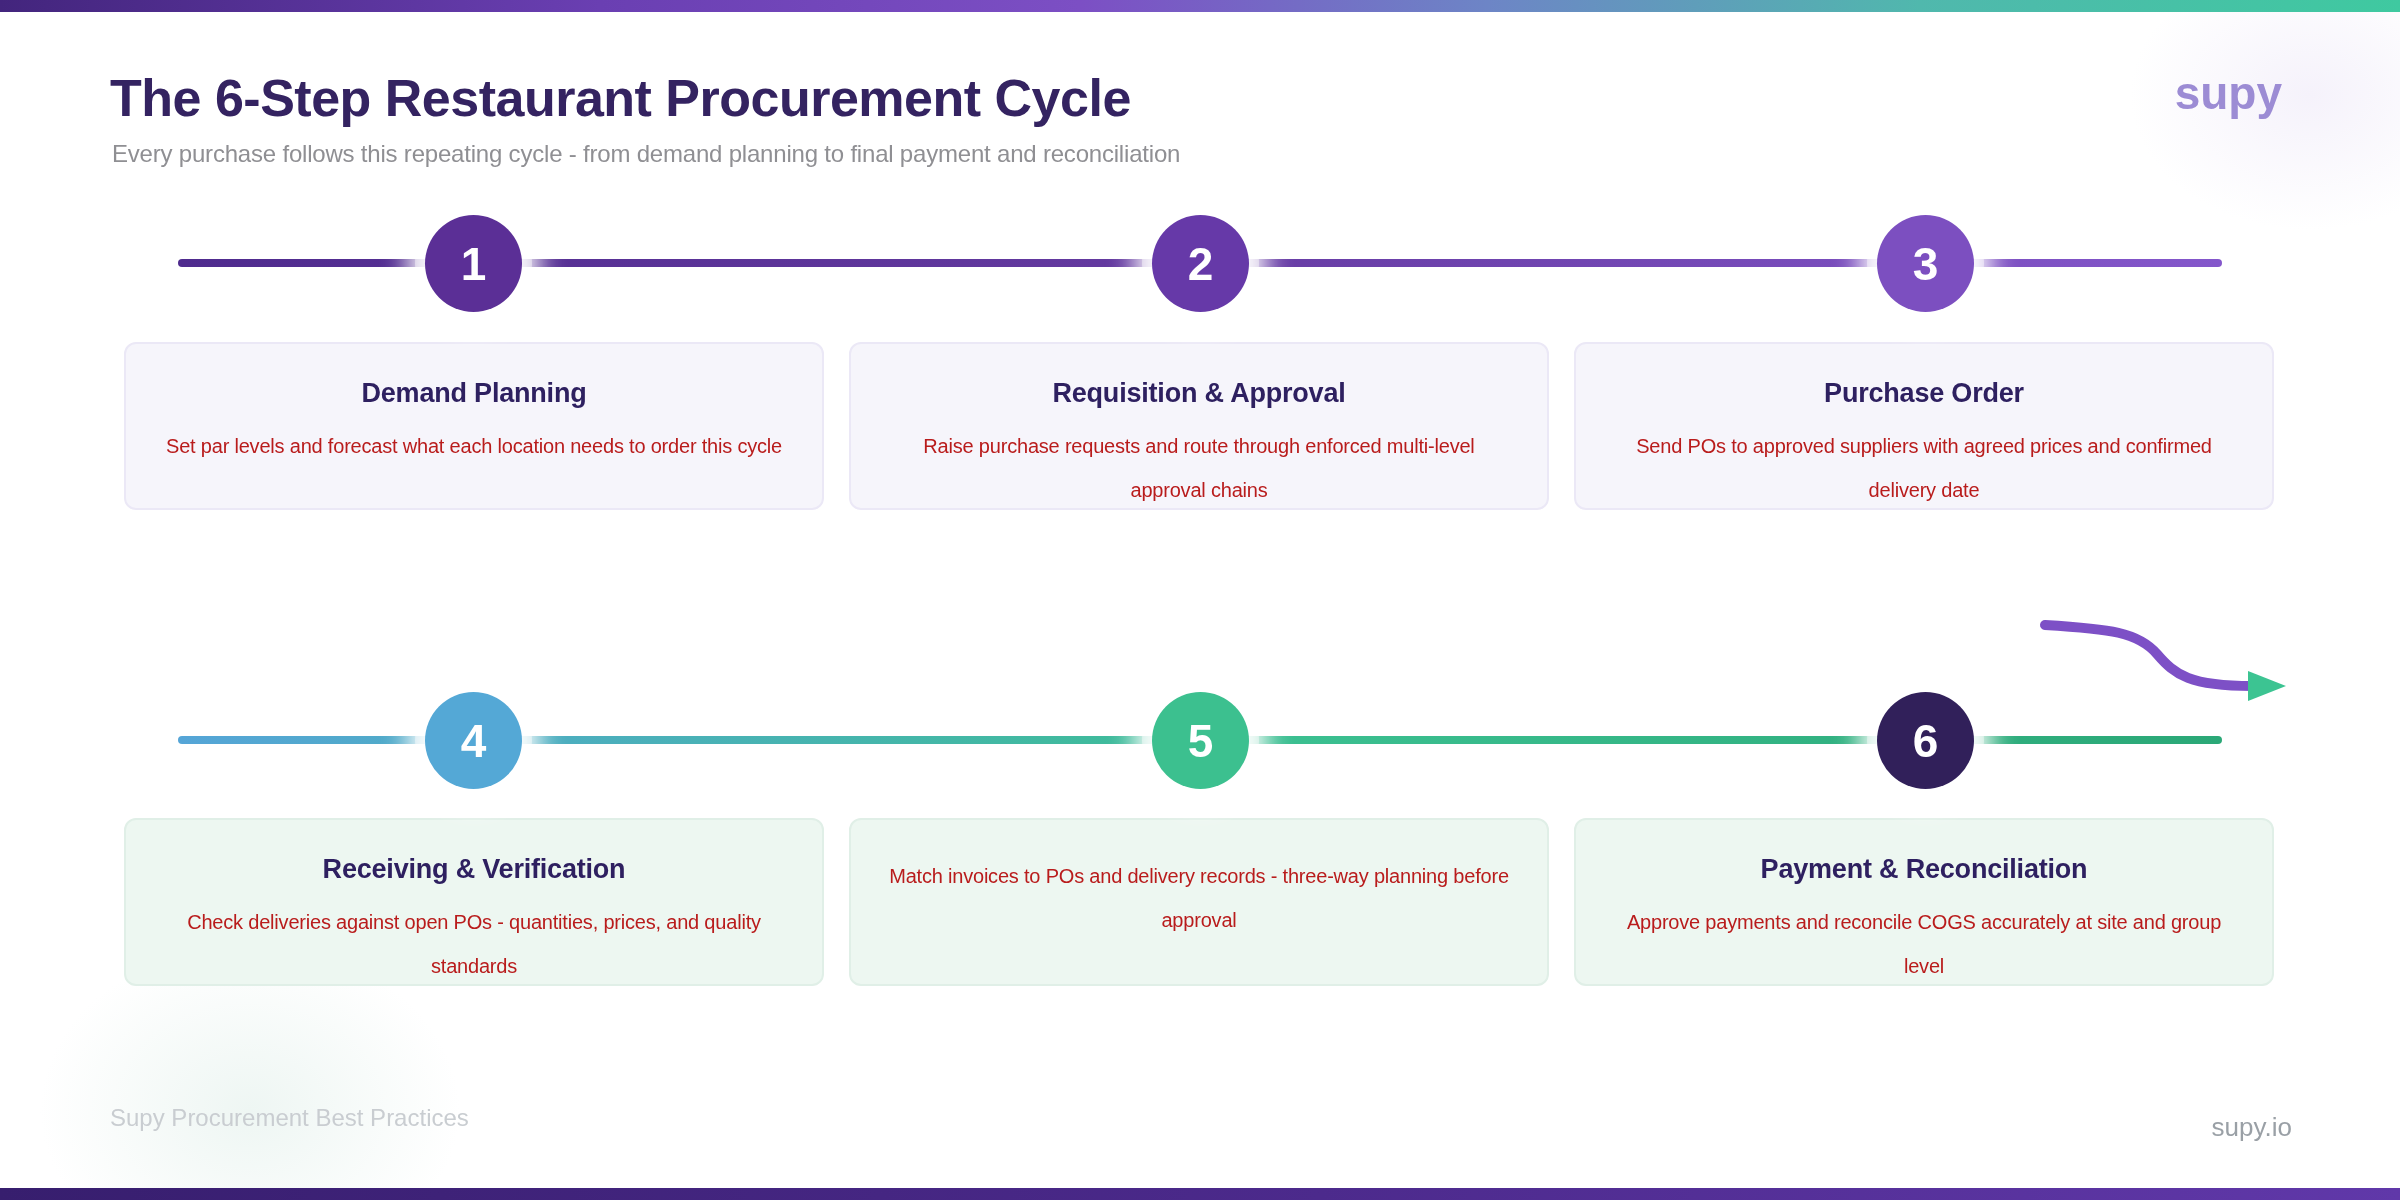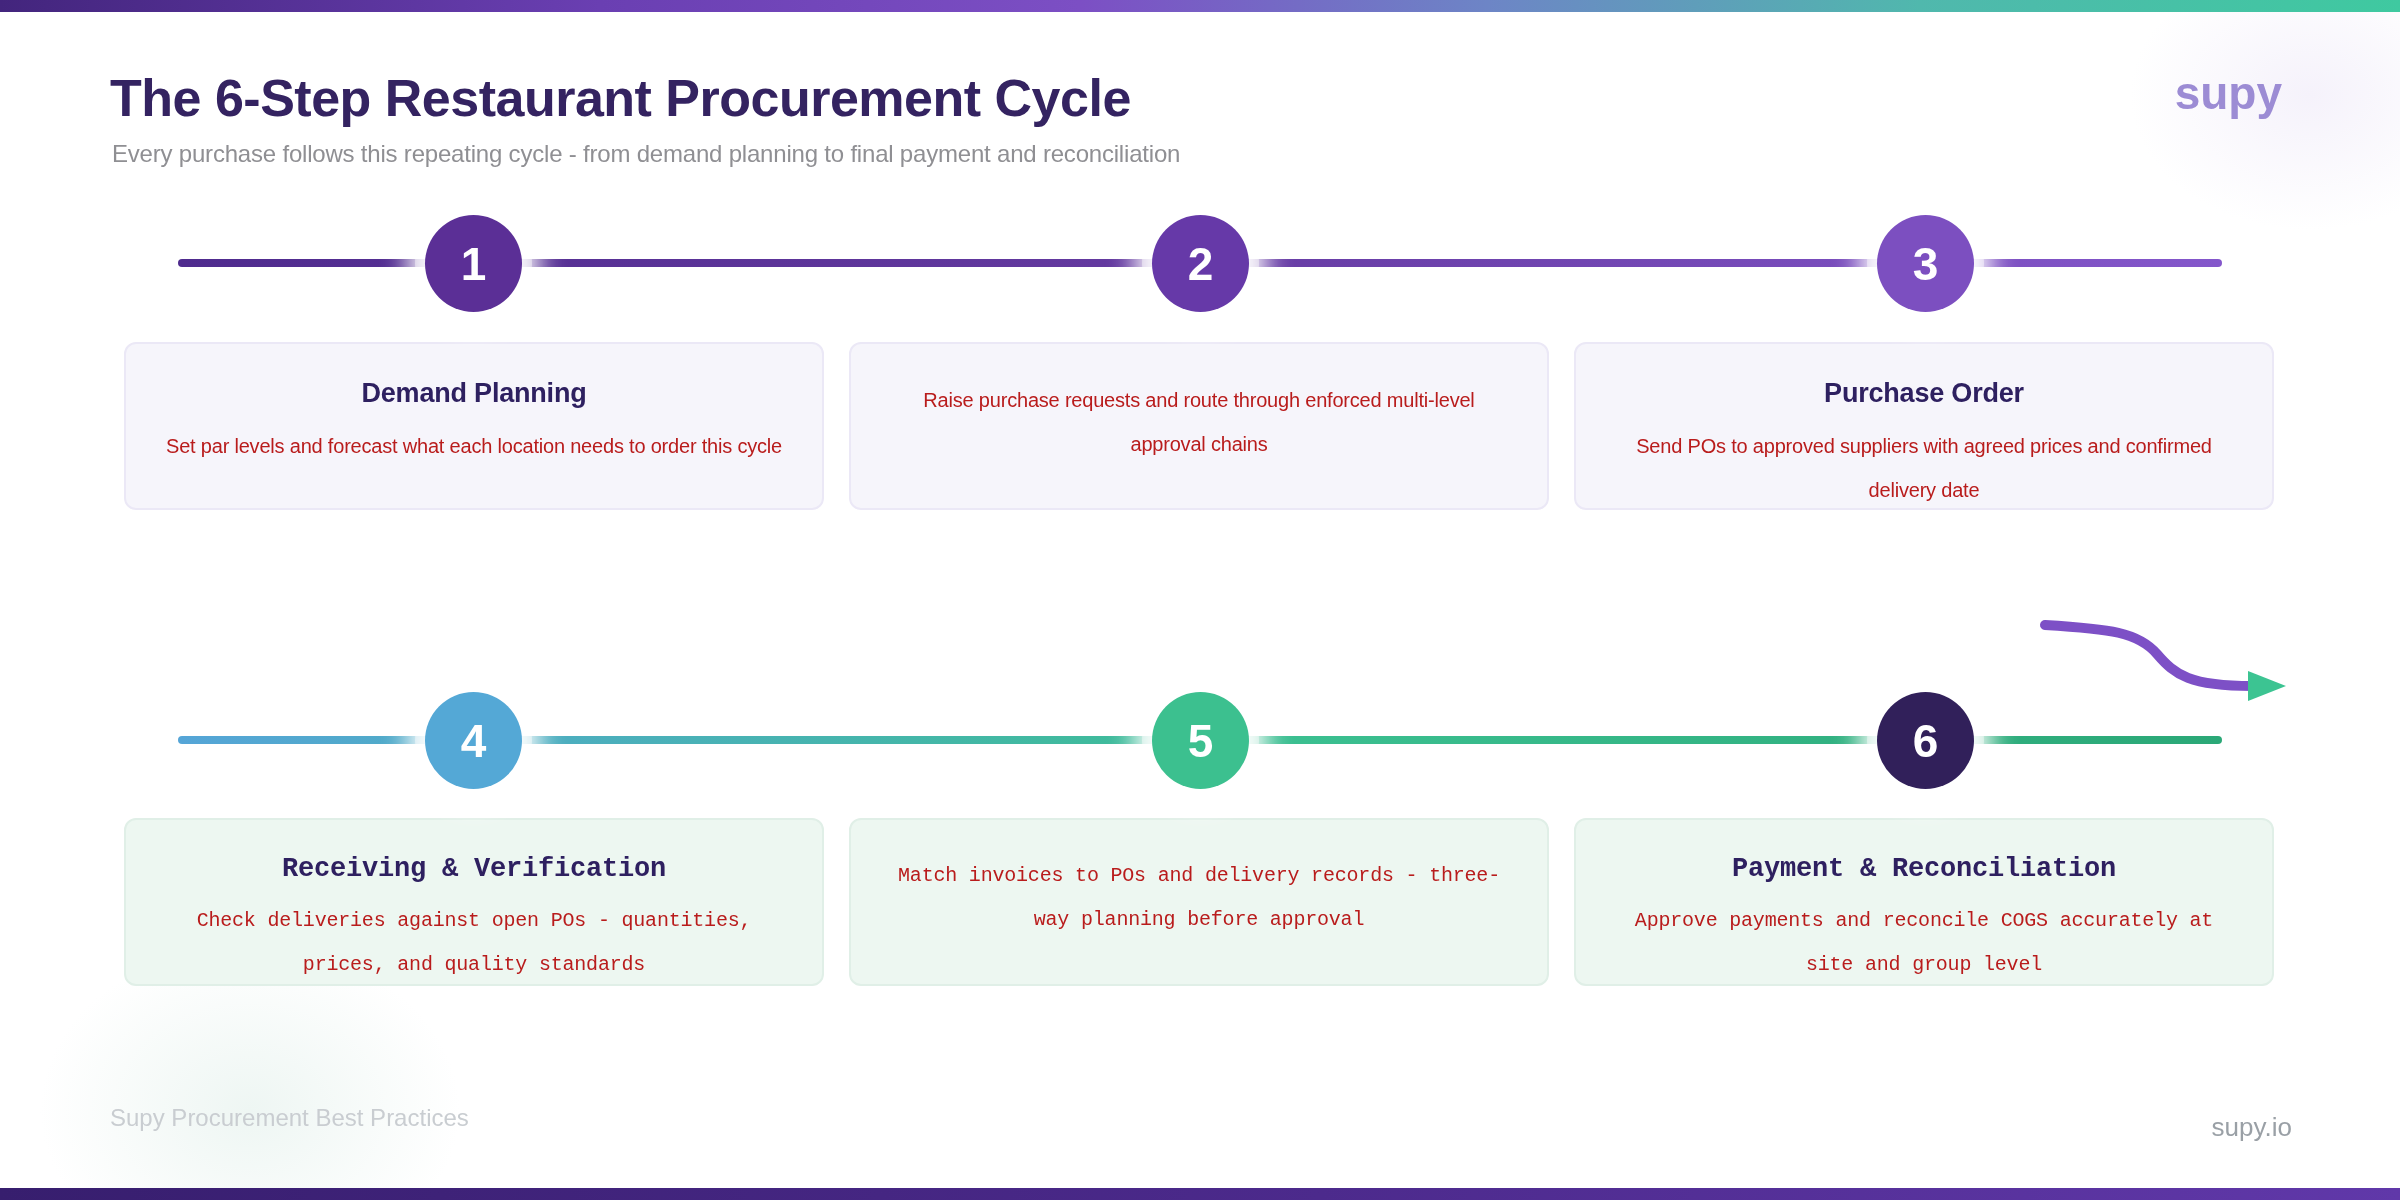--- a/index.html
+++ b/index.html
@@ -59,21 +59,21 @@
   .circle-pos3 { left: 1877px; }
   .step-number {
     color: #ffffff; font-size: 46px; font-weight: bold; line-height: 1;
   }
   .step-card {
     position: absolute; width: 700px; height: 168px;
     border-radius: 12px; box-sizing: border-box;
     padding: 34px 38px 0 38px; text-align: center; z-index: 1;
   }
   .cards-row1 { top: 342px; background: #f6f5fb; border: 2px solid #ebe8f6; }
-  .cards-row2 { top: 818px; background: #edf7f1; border: 2px solid #e0efe7; font-family: Liberation Mono, monospace; }
+  .cards-row2 { top: 818px; background: #edf7f1; border: 2px solid #e0efe7; }
   .card-pos1 { left: 124px; }
   .card-pos2 { left: 849px; }
   .card-pos3 { left: 1574px; }
   .card-title {
     font-size: 27px; font-weight: bold; color: #2e2060;
     margin-bottom: 15px; letter-spacing: -0.2px;
   }
   .card-description {
     font-size: 20px; color: #b91c1c; line-height: 44px; letter-spacing: -0.2px;
   }
@@ -110,20 +110,21 @@
   </div>
   <div class="step-circle circle-row1 circle-pos3" style="background: rgb(124, 79, 192);">
     <span class="step-number">3</span>
   </div>
 
   <div class="step-card cards-row1 card-pos1">
     <div class="card-title">Demand Planning</div>
     <div class="card-description">Set par levels and forecast what each location needs to order this cycle</div>
   </div>
   <div class="step-card cards-row1 card-pos2">
+    <div class="card-title">Requisition &amp; Approval</div>
     <div class="card-description">Raise purchase requests and route through enforced multi-level approval chains</div>
   </div>
   <div class="step-card cards-row1 card-pos3">
     <div class="card-title">Purchase Order</div>
     <div class="card-description">Send POs to approved suppliers with agreed prices and confirmed delivery date</div>
   </div>
 
   <svg class="flow-arrow" width="300" height="120" viewBox="0 0 300 120">
     <path d="M 25 27 C 90 31 118 34 137 56 C 155 77 170 88 232 88" fill="none" stroke="#7d50c6" stroke-width="10" stroke-linecap="round"></path>
     <polygon points="228,73 266,88 228,103" fill="#3cc492"></polygon>

